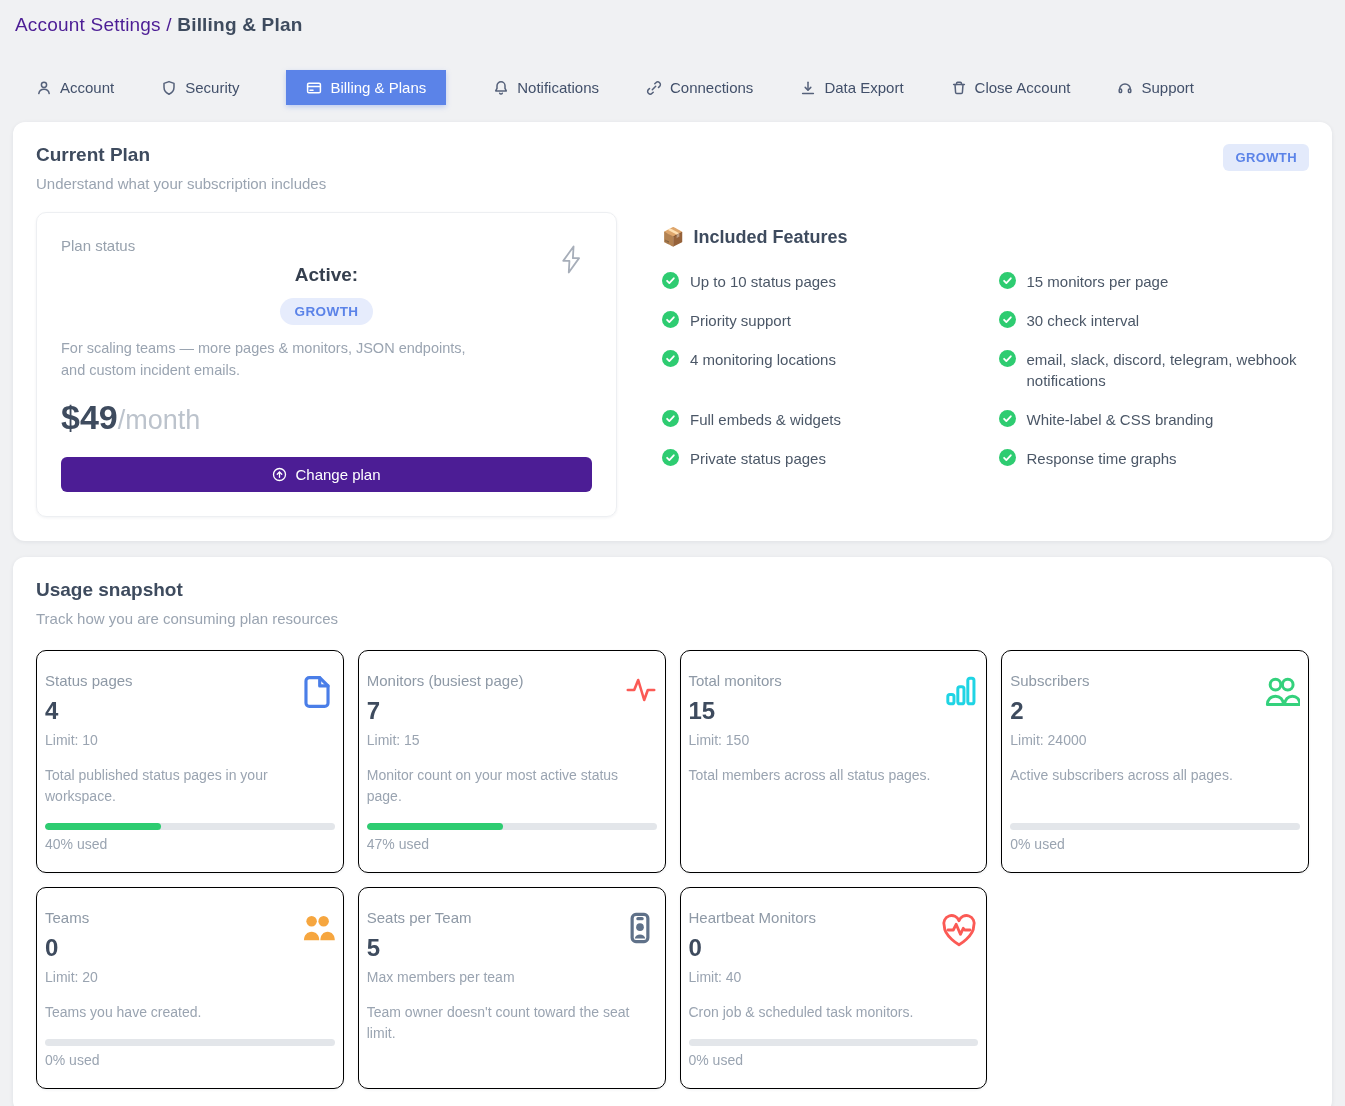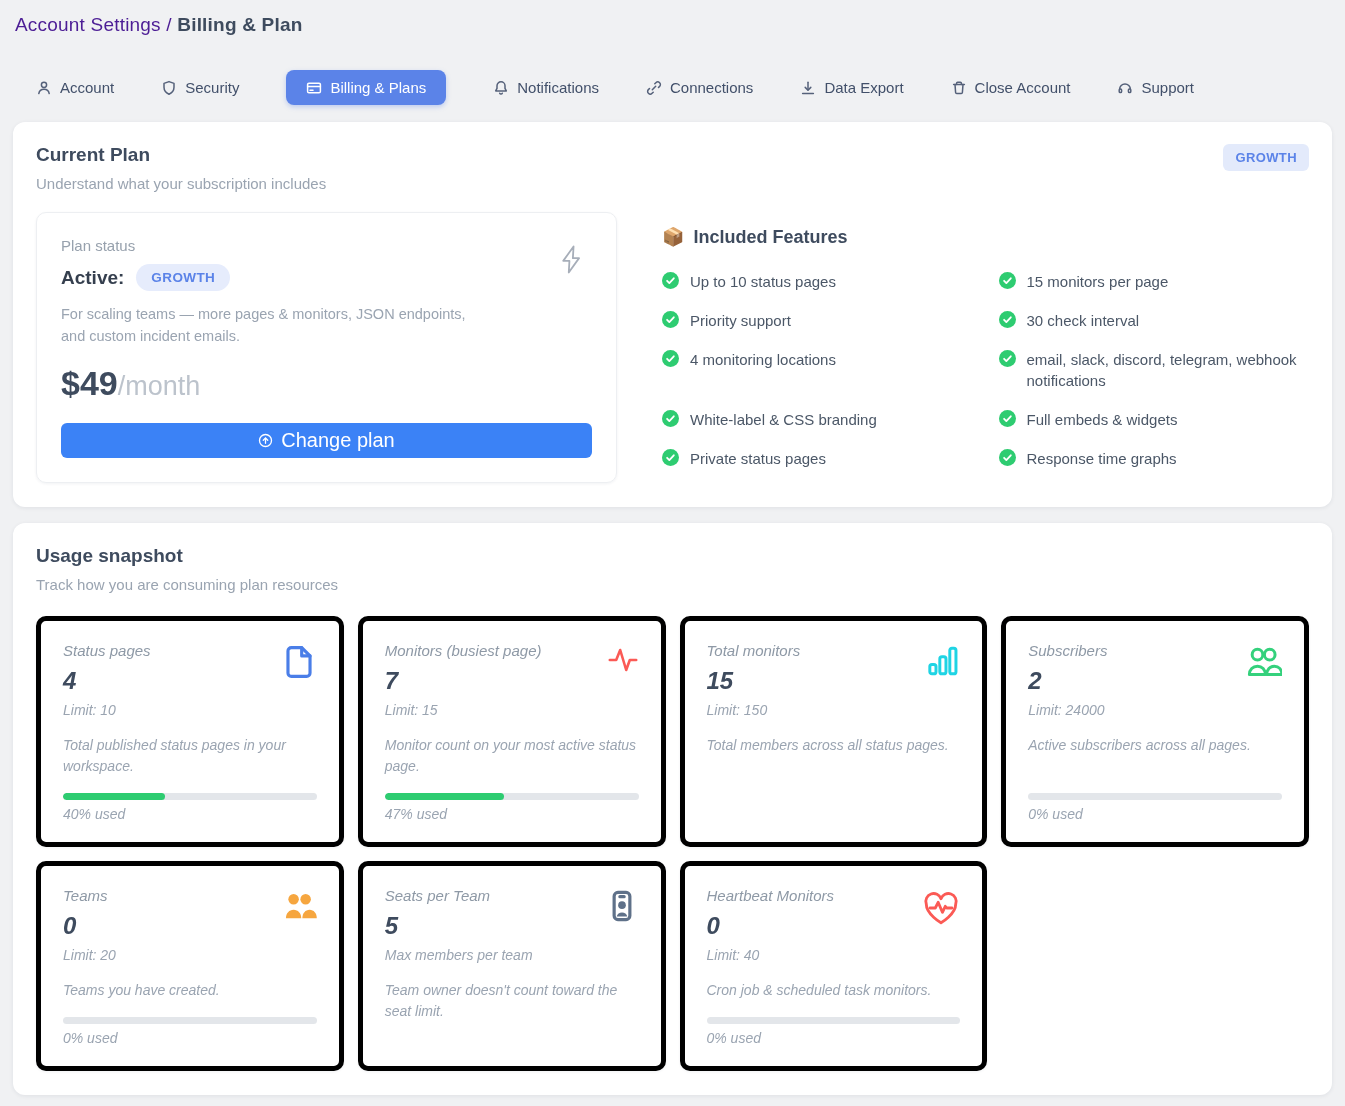--- a/index.html
+++ b/index.html
@@ -10,62 +10,62 @@
   
   .breadcrumb { font-size:19px; padding:2px 1px 0 2px; font-weight:700; letter-spacing:.2px; }
   .breadcrumb .crumb-prefix { color:#4c1d95; font-weight:400; }
   .breadcrumb .crumb-current { color:#3e4b5e; }
 
   
   .tabs { display:flex; align-items:center; gap:47px; margin:33px 0 0 23px; height:37px; }
   .tab { display:flex; align-items:center; gap:8px; background:none; border:none; cursor:pointer;
          font-family:"Liberation Sans", sans-serif; font-size:15px; color:#42506a; font-weight:500; padding:0; }
   .tab .ticon { display:flex; align-items:center; color:#55617a; }
-  .tab.active { background:#5b83e8; color:#fff; border-radius:8px; padding:9px 20px;
+  .tab.active { background:#5b83e8; color:#fff; border-radius:0; padding:9px 20px;
                 box-shadow:0 2px 5px rgba(91,131,232,.35); }
   .tab.active .ticon { color:#fff; }
 
   
   .panel { background:#fff; border-radius:12px; margin-top:16px; padding:22px 23px 24px;
            box-shadow:0 1px 4px rgba(25,39,62,.08); }
   .panel-head { display:flex; justify-content:space-between; align-items:flex-start; }
   .panel-title { font-size:19px; font-weight:700; color:#3e4b5e; }
   .panel-sub { font-size:15px; color:#9aa4b1; margin-top:9px; }
   .plan-badge { background:#e3eafb; color:#5b83e8; font-size:13px; font-weight:600;
                 border-radius:6px; padding:6px 12px; letter-spacing:.4px; }
 
   
   .plan-row { display:flex; gap:45px; margin-top:20px; }
   .status-card { width:581px; flex:none; border:1px solid #edeff2; border-radius:10px;
                  box-shadow:0 1px 3px rgba(25,39,62,.06); padding:24px; position:relative; }
   .status-label { font-size:15px; color:#97a1ad; }
-  .status-row { display:flex; align-items:center; gap:12px; margin-top:10px; }
+  .status-row { display:flex; align-items:center; gap:12px; margin-top:10px;flex-direction:column; }
   .status-active { font-size:19px; font-weight:700; color:#353f4e; }
   .status-pill { background:#e6ecfc; color:#5b83e8; font-size:13.5px; font-weight:600;
                  border-radius:999px; padding:6px 15px; letter-spacing:.4px; }
   .status-desc { font-size:14.5px; color:#9aa4b1; line-height:1.55; margin-top:12px; max-width:430px; }
   .price-row { margin:16px 0 20px; }
   .price { font-size:34px; font-weight:700; color:#3e4b5e; }
   .period { font-size:27px; color:#bcc3cc; font-weight:400;text-align:center; }
-  .change-btn { width:100%; height:35px; background:#3b82f6; color:#fff; border:none; border-radius:6px;
-                font-family:"Liberation Sans", sans-serif; font-size:20px; cursor:pointer;
+  .change-btn { width:100%; height:35px; background:#4c1d95; color:#fff; border:none; border-radius:6px;
+                font-family:"Liberation Sans", sans-serif; font-size:15px; cursor:pointer;
                 display:flex; align-items:center; justify-content:center; gap:8px; }
   .zap { position:absolute; top:30px; right:28px; color:#a7aeb9; }
 
   
   .features { flex:1; padding-top:14px; }
   .features-head { display:flex; align-items:center; gap:9px; font-size:18px; font-weight:700; color:#3e4b5e; }
   .features-grid { display:grid; grid-template-columns:1fr 1fr; column-gap:26px; row-gap:17px; margin-top:23px; }
   .feature { display:flex; align-items:flex-start; gap:11px; font-size:15px; color:#4b5767; line-height:1.45; }
   .feature .ficon { flex:none; margin-top:1px; display:flex; }
 
   
   .usage-grid { display:grid; grid-template-columns:repeat(4,1fr); gap:14px; margin-top:23px; }
-  .u-card { border:5px solid #000000; border-radius:10px; box-shadow:0 1px 3px rgba(25,39,62,.06);
-            padding:21px 22px 20px; display:flex; flex-direction:column; min-height:196px; background:#fff;font-style:italic; }
+  .u-card { border:1px solid #000000; border-radius:10px; box-shadow:0 1px 3px rgba(25,39,62,.06);
+            padding:21px 8px 20px; display:flex; flex-direction:column; min-height:196px; background:#fff; }
   .u-top { display:flex; justify-content:space-between; align-items:flex-start; }
   .u-label { font-size:15px; color:#8e99a6; }
   .u-value { font-size:24px; font-weight:700; color:#3e4b5e; margin-top:8px; }
   .u-limit { font-size:14px; color:#9aa4b1; margin-top:7px; }
   .u-icon { flex:none; margin-top:2px; }
   .u-desc { font-size:14px; color:#9aa4b1; line-height:1.5; margin-top:17px; }
   .u-barblock { margin-top:auto; padding-top:16px; }
   .u-bar { height:7px; background:#e3e6ea; border-radius:5px; overflow:hidden; }
   .u-fill { height:100%; background:#2ecc71; border-radius:5px; }
   .u-pct { font-size:14px; color:#9aa4b1; margin-top:6px; }
@@ -254,30 +254,30 @@
               </span>
               <span>email, slack, discord, telegram, webhook notifications</span>
             </div>
             <div class="feature">
               <span class="ficon">
                 <svg width="17" height="17" viewBox="0 0 16 16">
                   <circle cx="8" cy="8" r="8" fill="#2ecc71"></circle>
                   <path d="M4.8 8.3l2.1 2.1 4.2-4.5" fill="none" stroke="#fff" stroke-width="1.7" stroke-linecap="round" stroke-linejoin="round"></path>
                 </svg>
               </span>
+              <span>Full embeds &amp; widgets</span>
+            </div>
+            <div class="feature">
+              <span class="ficon">
+                <svg width="17" height="17" viewBox="0 0 16 16">
+                  <circle cx="8" cy="8" r="8" fill="#2ecc71"></circle>
+                  <path d="M4.8 8.3l2.1 2.1 4.2-4.5" fill="none" stroke="#fff" stroke-width="1.7" stroke-linecap="round" stroke-linejoin="round"></path>
+                </svg>
+              </span>
               <span>White-label &amp; CSS branding</span>
-            </div>
-            <div class="feature">
-              <span class="ficon">
-                <svg width="17" height="17" viewBox="0 0 16 16">
-                  <circle cx="8" cy="8" r="8" fill="#2ecc71"></circle>
-                  <path d="M4.8 8.3l2.1 2.1 4.2-4.5" fill="none" stroke="#fff" stroke-width="1.7" stroke-linecap="round" stroke-linejoin="round"></path>
-                </svg>
-              </span>
-              <span>Full embeds &amp; widgets</span>
             </div>
             <div class="feature">
               <span class="ficon">
                 <svg width="17" height="17" viewBox="0 0 16 16">
                   <circle cx="8" cy="8" r="8" fill="#2ecc71"></circle>
                   <path d="M4.8 8.3l2.1 2.1 4.2-4.5" fill="none" stroke="#fff" stroke-width="1.7" stroke-linecap="round" stroke-linejoin="round"></path>
                 </svg>
               </span>
               <span>Private status pages</span>
             </div>

